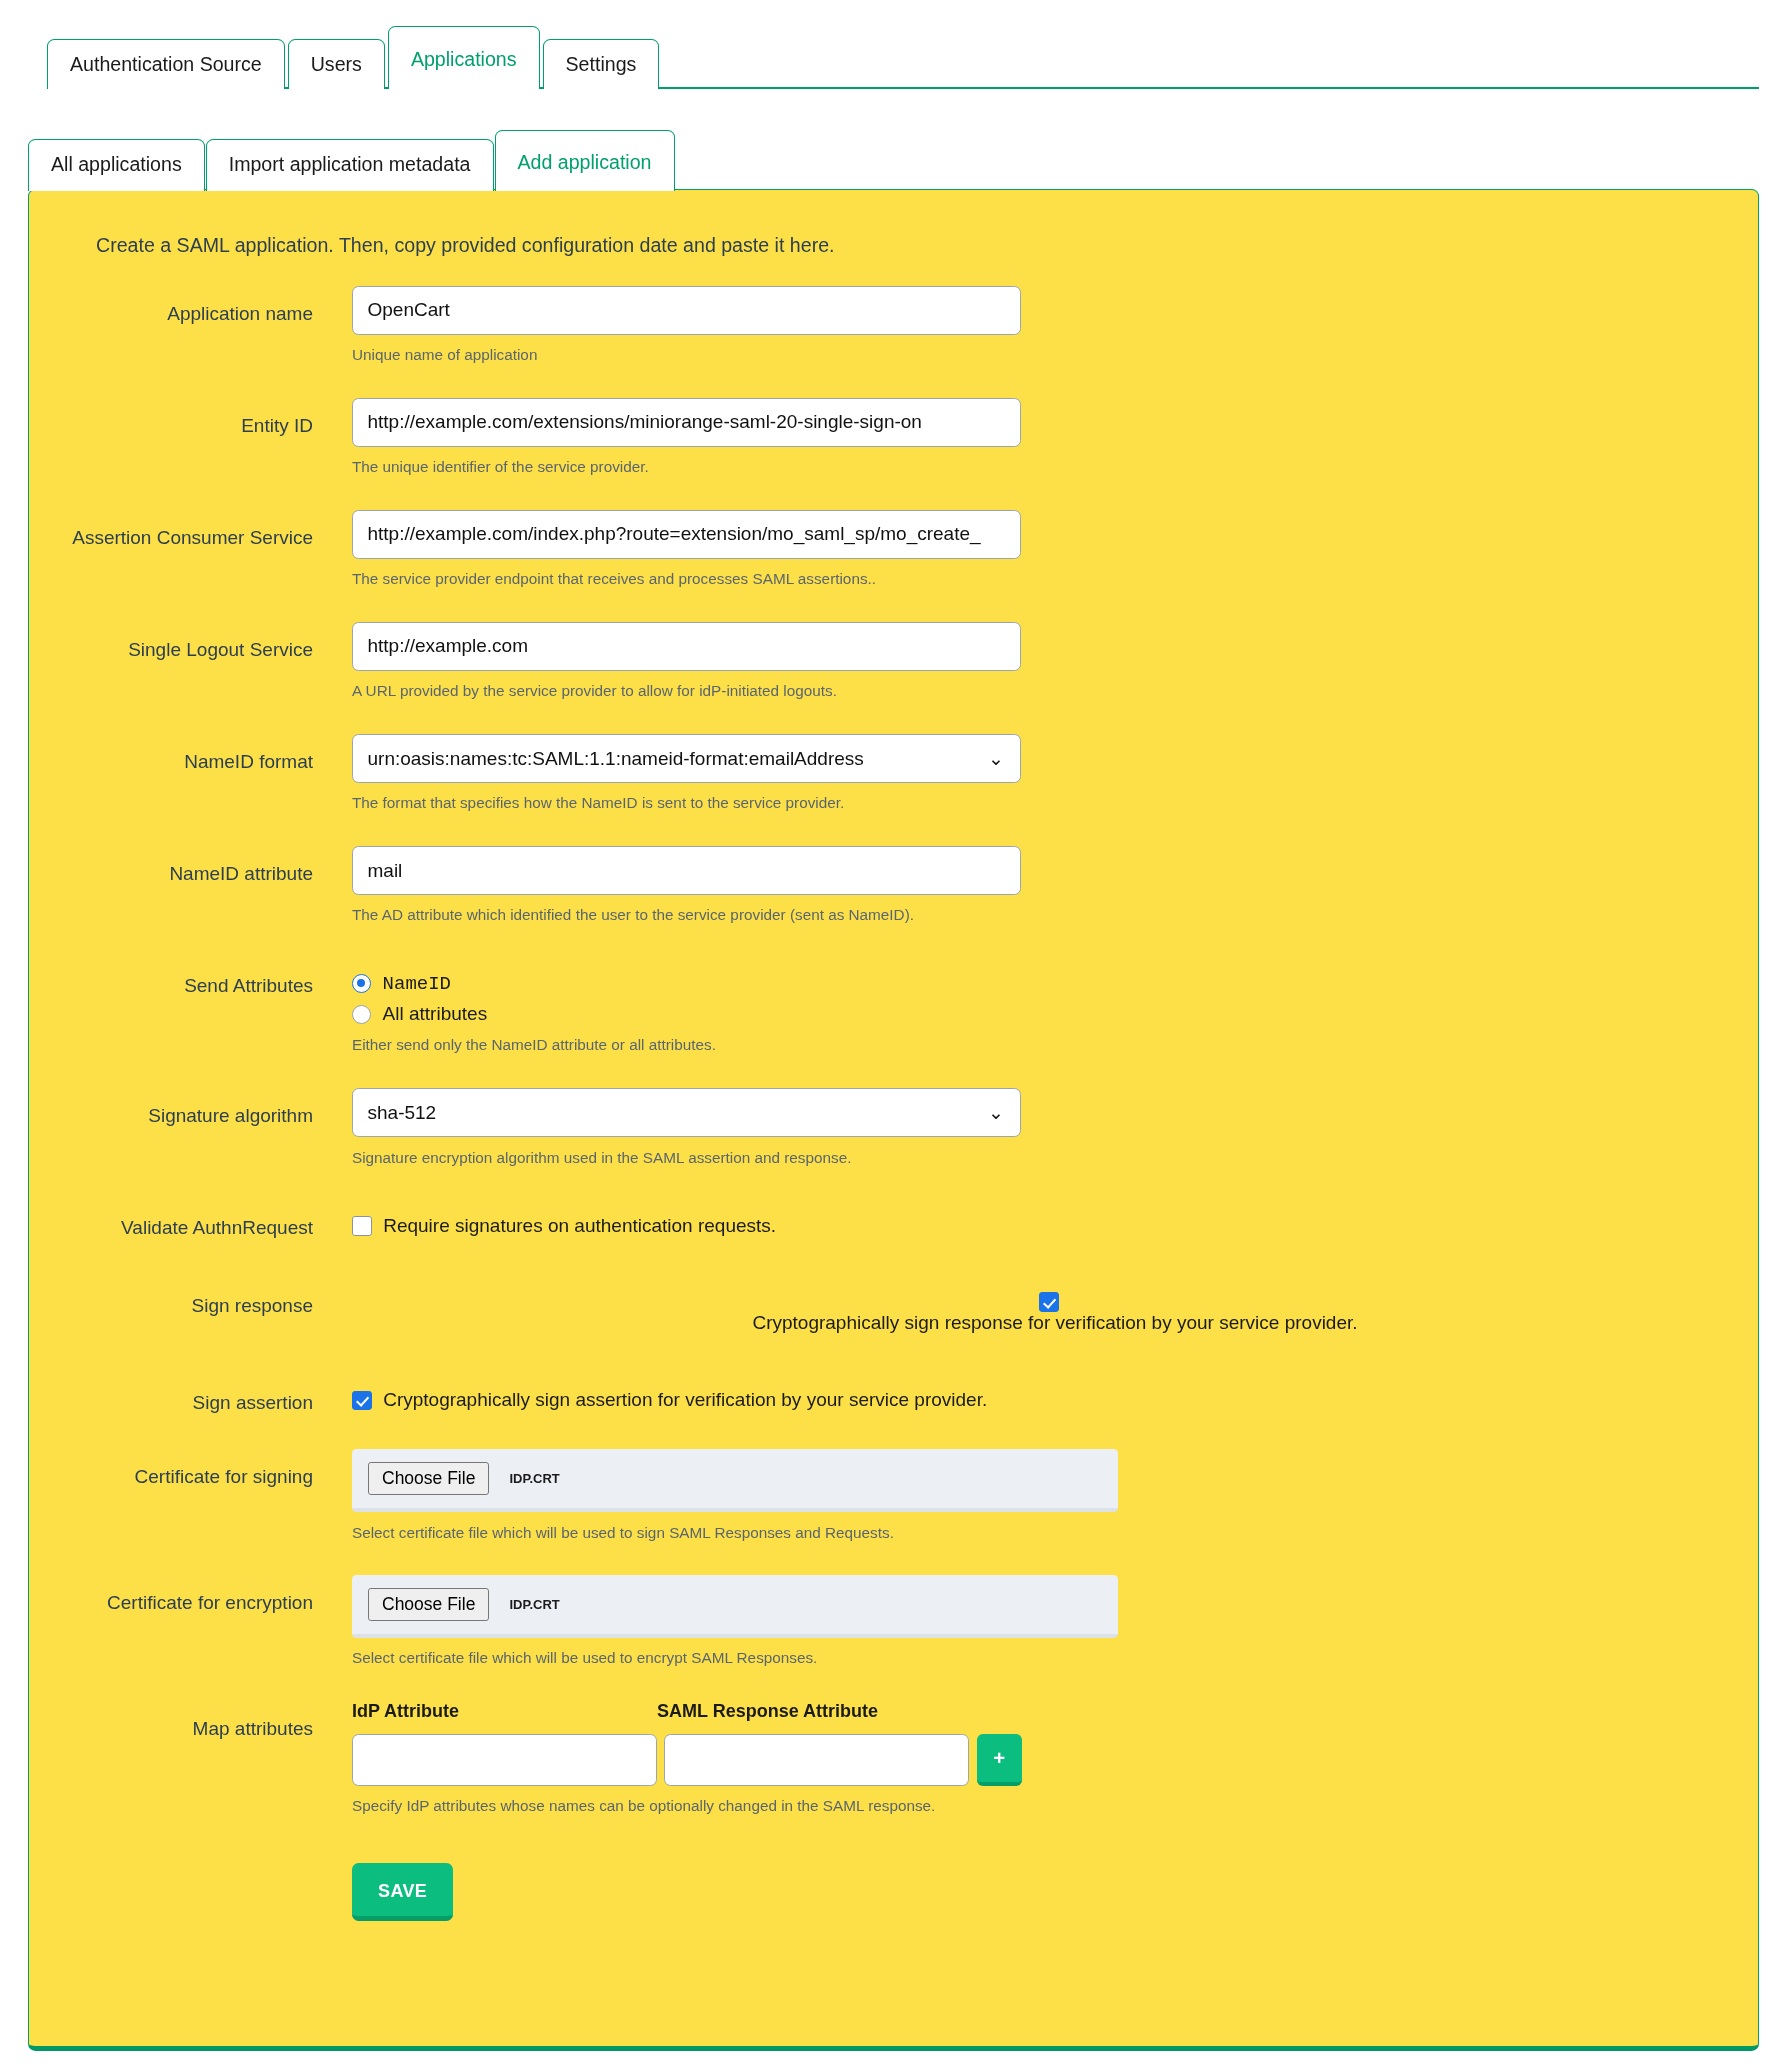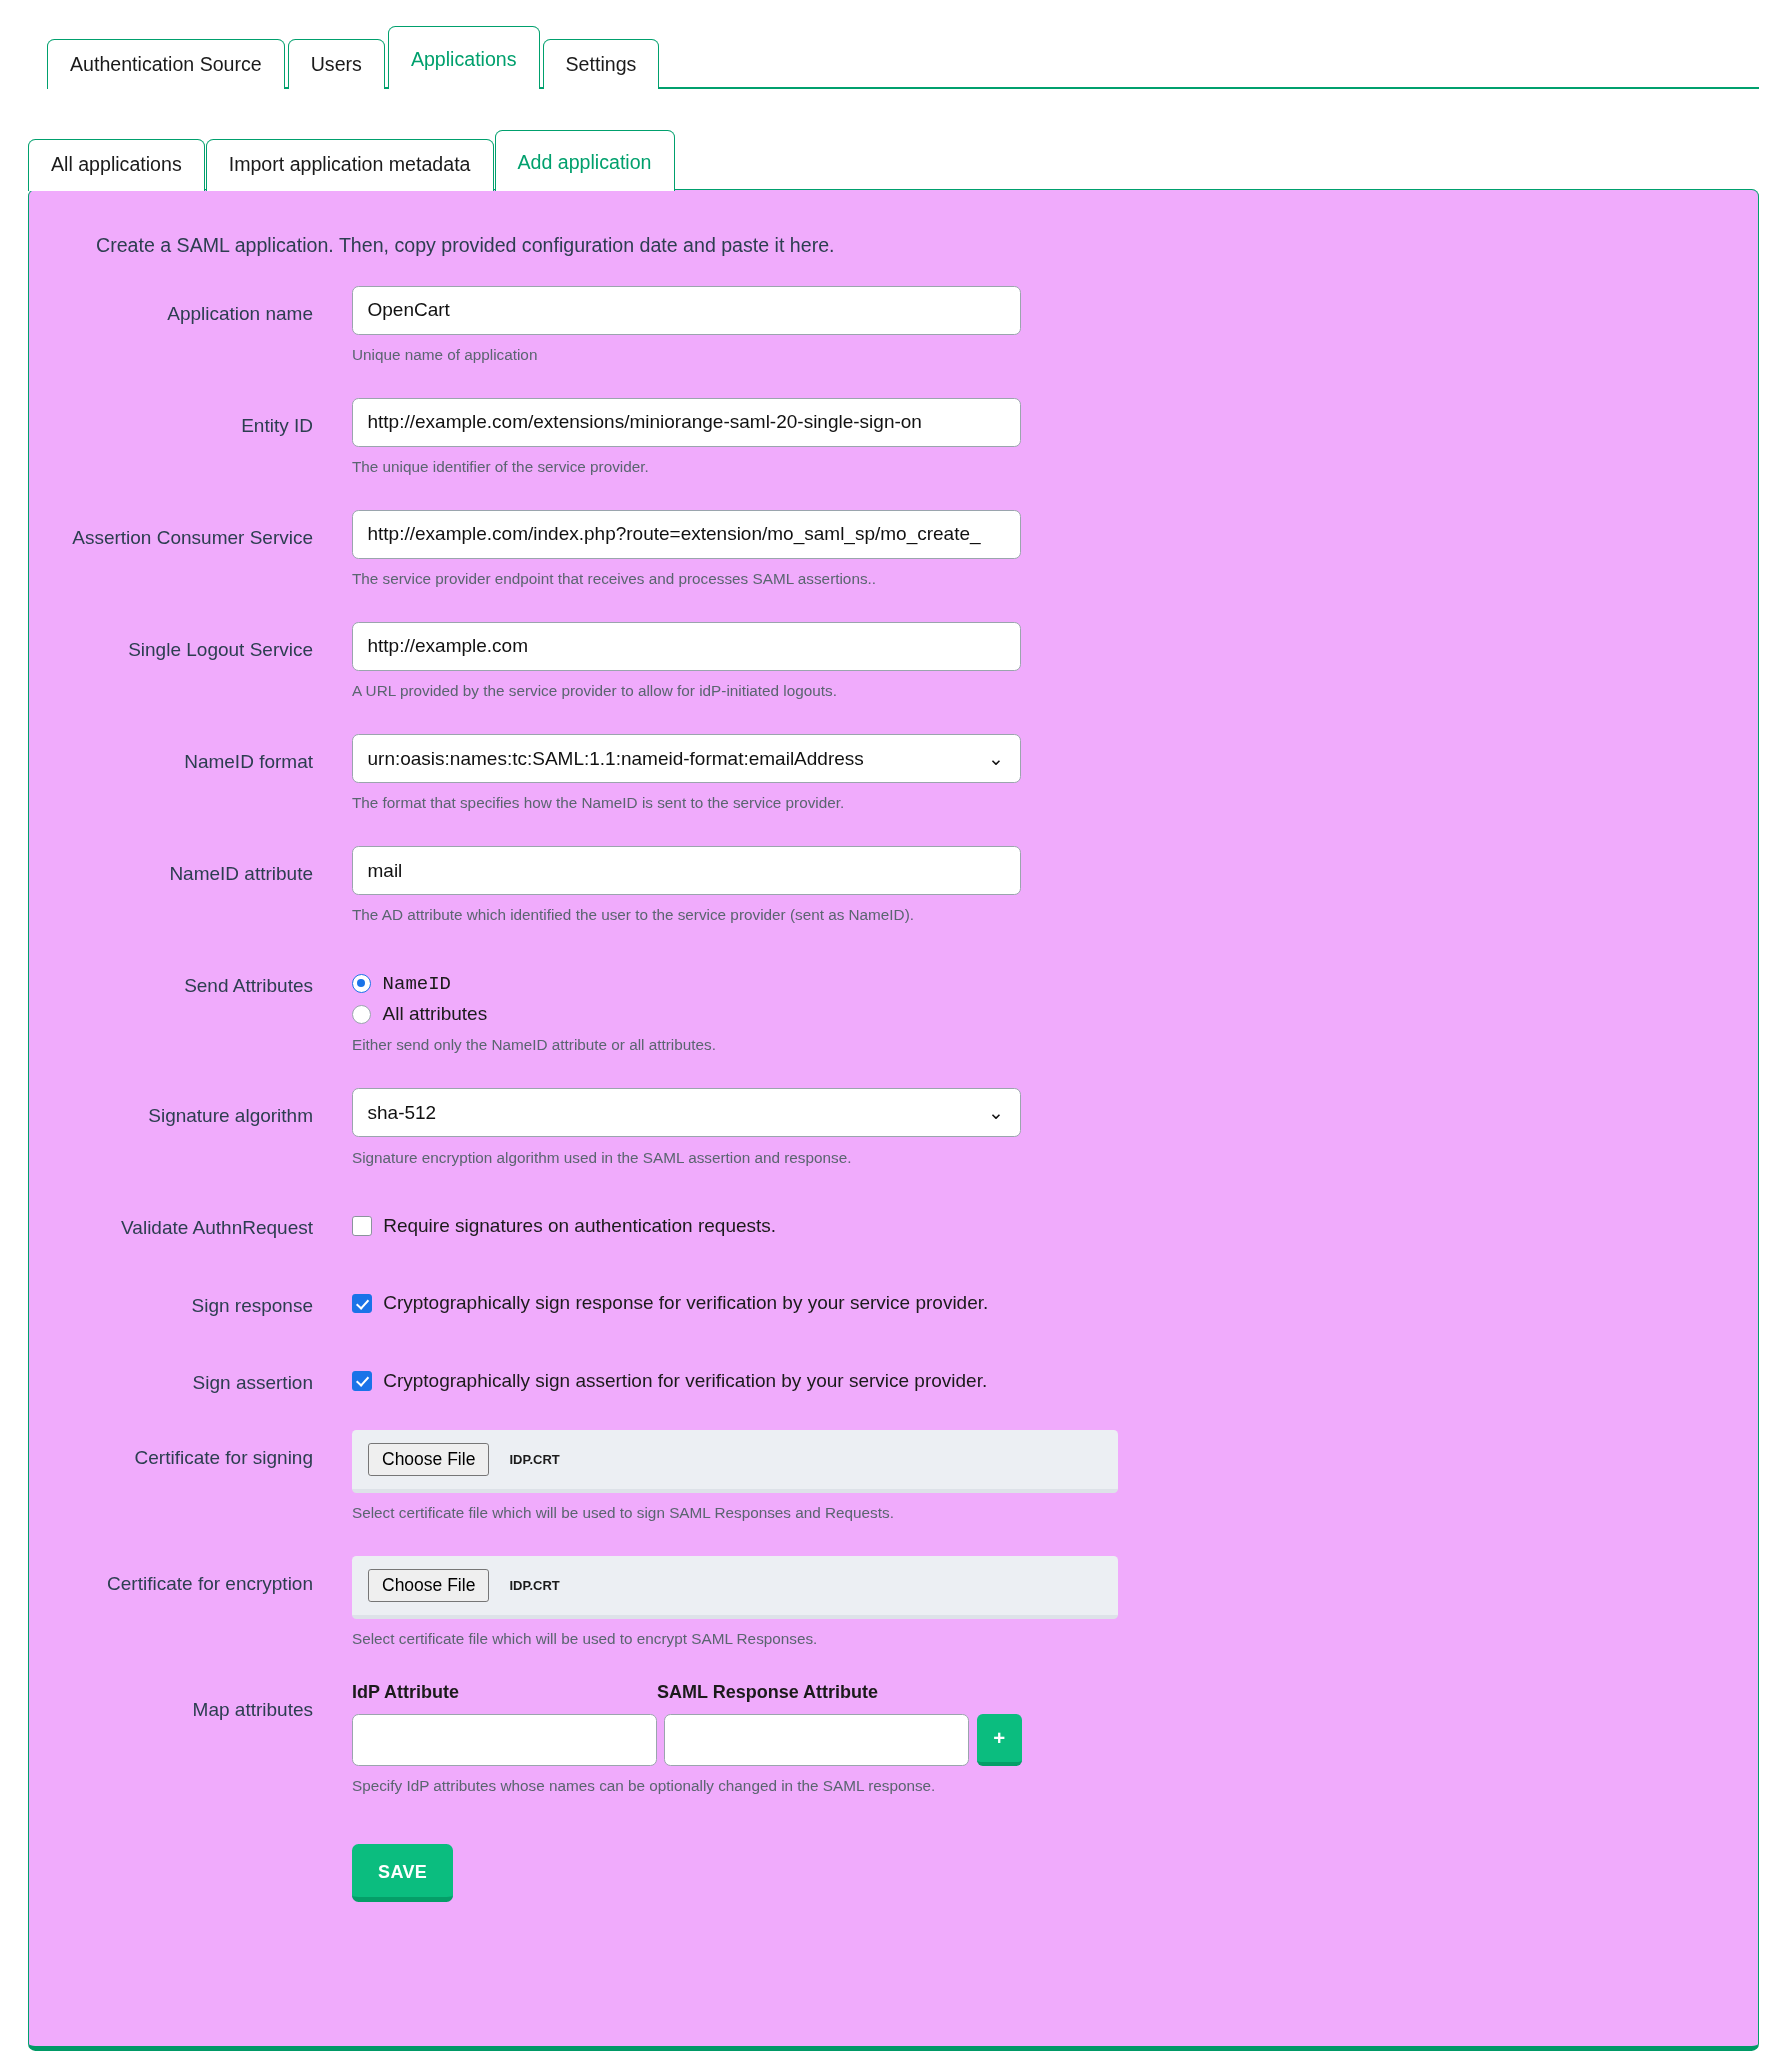--- a/index.html
+++ b/index.html
@@ -96,21 +96,21 @@
     z-index: 5;
   }
 
   
   .panel {
     position: relative;
     margin: 0 28px 0 28px;
     border: 1.5px solid #00a06d;
     border-bottom: 5.1px solid #009966;
     border-radius: 7.3px;
-    background: #f0abfc;
+    background: #fde047;
     min-height: 1862px;
     padding: 35px 0 44px 0;
   }
 
   .intro {
     font-size: 19.6px;
     color: #2c3e50;
     margin: 8.7px 0 29px 67px;
   }
 
@@ -417,21 +417,21 @@
       <div class="optrow" style="padding-top:14.5px;margin-bottom:41px;">
         <span class="cbox"></span>
         <span class="optlabel">Require signatures on authentication requests.</span>
       </div>
     </div>
   </div>
 
   <div class="row">
     <div class="lbl">Sign response</div>
     <div class="ctrl">
-      <div class="optrow" style="padding-top:14.5px;margin-bottom:41px;">
+      <div class="optrow" style="padding-top:14.5px;margin-bottom:41px;flex-direction:column;">
         <span class="cbox checked"></span>
         <span class="optlabel">Cryptographically sign response for verification by your service provider.</span>
       </div>
     </div>
   </div>
 
   <div class="row">
     <div class="lbl">Sign assertion</div>
     <div class="ctrl">
       <div class="optrow" style="padding-top:14.5px;margin-bottom:38px;">

